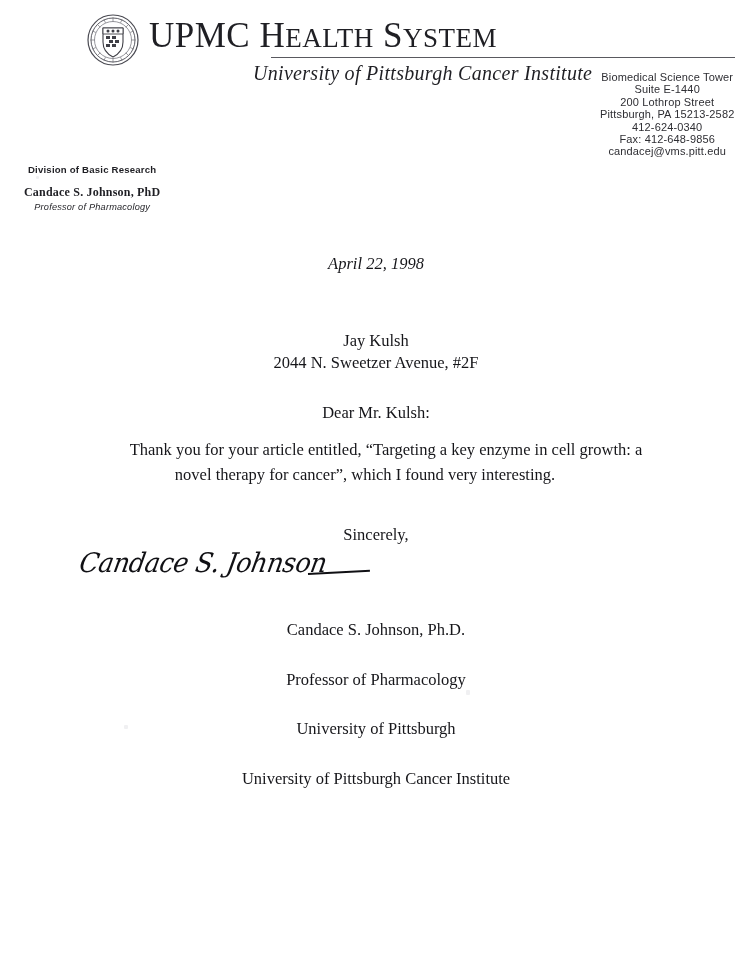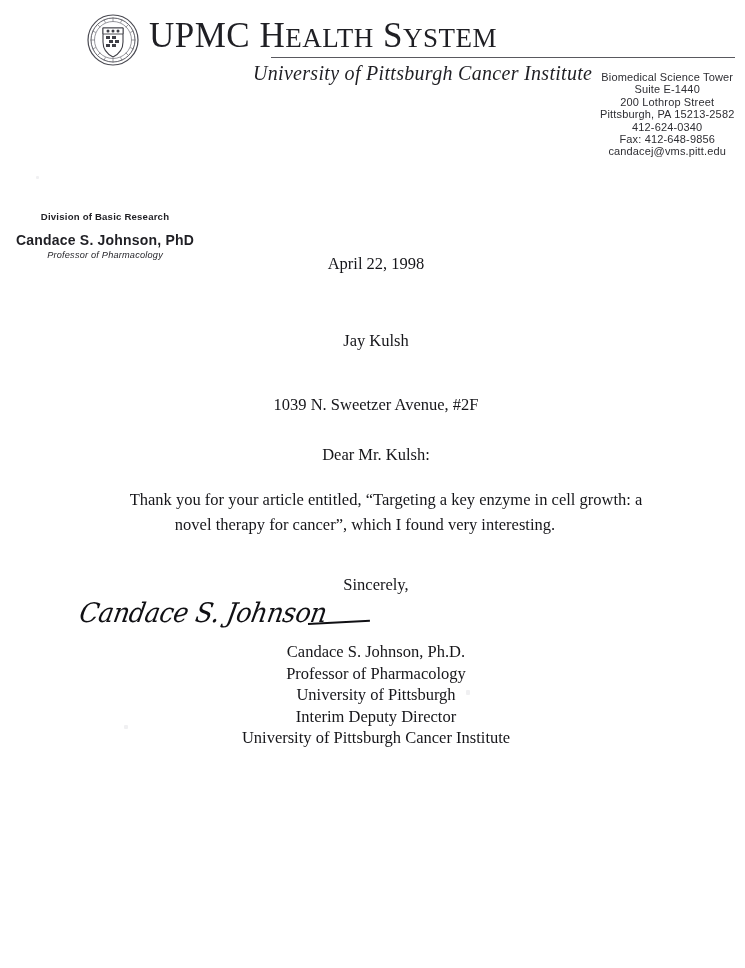--- a/index.html
+++ b/index.html
@@ -87,38 +87,38 @@
     font-family: Liberation Sans, sans-serif;
     font-size: 11px;
     line-height: 12.4px;
     color: #2e2e33;
     letter-spacing: 0.15px;
     white-space: nowrap;
   }
 
   .division-block {
     position: absolute;
-    left: 16px;
+    left: 24px;
     top: 164px;
     font-family: "Liberation Sans", sans-serif;
     color: #1f1f24;
     white-space: nowrap;
-    margin-top: 47px;
   }
   .division-title {
     font-size: 9.6px;
     font-weight: bold;
     letter-spacing: 0.2px;
     margin-bottom: 10px;
   }
   .division-name {
-    font-size: 14px;
+    font-size: 12px;
     font-weight: bold;
     letter-spacing: 0.2px;
     margin-bottom: 2px;
+    font-family: Liberation Serif, serif;
   }
   .division-role {
     font-size: 9.2px;
     font-style: italic;
     letter-spacing: 0.2px;
   }
 
   
   .letter {
     position: absolute;
@@ -126,31 +126,32 @@
     top: 254px;
     width: 600px;
     font-family: "Liberation Serif", serif;
     font-size: 16.5px;
     color: #16161a;
   }
 
   .date-line {
     line-height: 20px;
     margin: 0 0 56px 0;
+    font-style: italic;
   }
 
   .recipient {
     line-height: 21.5px;
     margin: 0 0 30px 0;
   }
-  .recipient div { white-space: nowrap; margin-top: 42px; }
+  .recipient div { white-space: nowrap; }
 
   .salutation {
     line-height: 20px;
-    margin: 0 0 22px 0;
+    margin: 0 0 14px 0;
   }
 
   .body-paragraph {
     line-height: 25px;
     margin: 0 0 38px 0;
     text-indent: 42px;
     width: 578px;
   }
 
   .closing {
@@ -183,21 +184,21 @@
     height: 2px;
     background: #101014;
     transform: rotate(-3deg);
     transform-origin: left center;
   }
 
   .signer-block {
     line-height: 21.5px;
     margin: 0;
   }
-  .signer-block div { white-space: nowrap; }
+  .signer-block div { white-space: nowrap; margin-top: 28px; }
 
   
   .footer {
     position: absolute;
     left: 0;
     top: 900px;
     width: 745px;
     height: 68px;
   }
 
@@ -280,39 +281,38 @@
       <div class="division-role">Professor of Pharmacology</div>
     </div>
   </div>
 
   <div class="letter">
 
     <p class="date-line">April 22, 1998</p>
 
     <div class="recipient">
       <div>Jay Kulsh</div>
-      <div>1039 N. Sweetzer Avenue, #2F</div>
+      <div>2044 N. Sweetzer Avenue, #2F</div>
     </div>
 
     <p class="salutation">Dear Mr. Kulsh:</p>
 
     <p class="body-paragraph">Thank you for your article entitled, “Targeting a key enzyme in cell growth: a novel therapy for cancer”, which I found very interesting.</p>
 
     <p class="closing">Sincerely,</p>
 
     <div class="signature-area">
       <div class="signature-script">Candace S. Johnson</div>
       <div class="signature-stroke"></div>
     </div>
 
     <div class="signer-block">
       <div>Candace S. Johnson, Ph.D.</div>
       <div>Professor of Pharmacology</div>
       <div>University of Pittsburgh</div>
-      <div>Interim Deputy Director</div>
       <div>University of Pittsburgh Cancer Institute</div>
     </div>
   </div>
 
   <div class="footer">
     
     
   </div>
 
   <div class="speckle" style="left:124px; top:725px; width:4px; height:4px;"></div>

